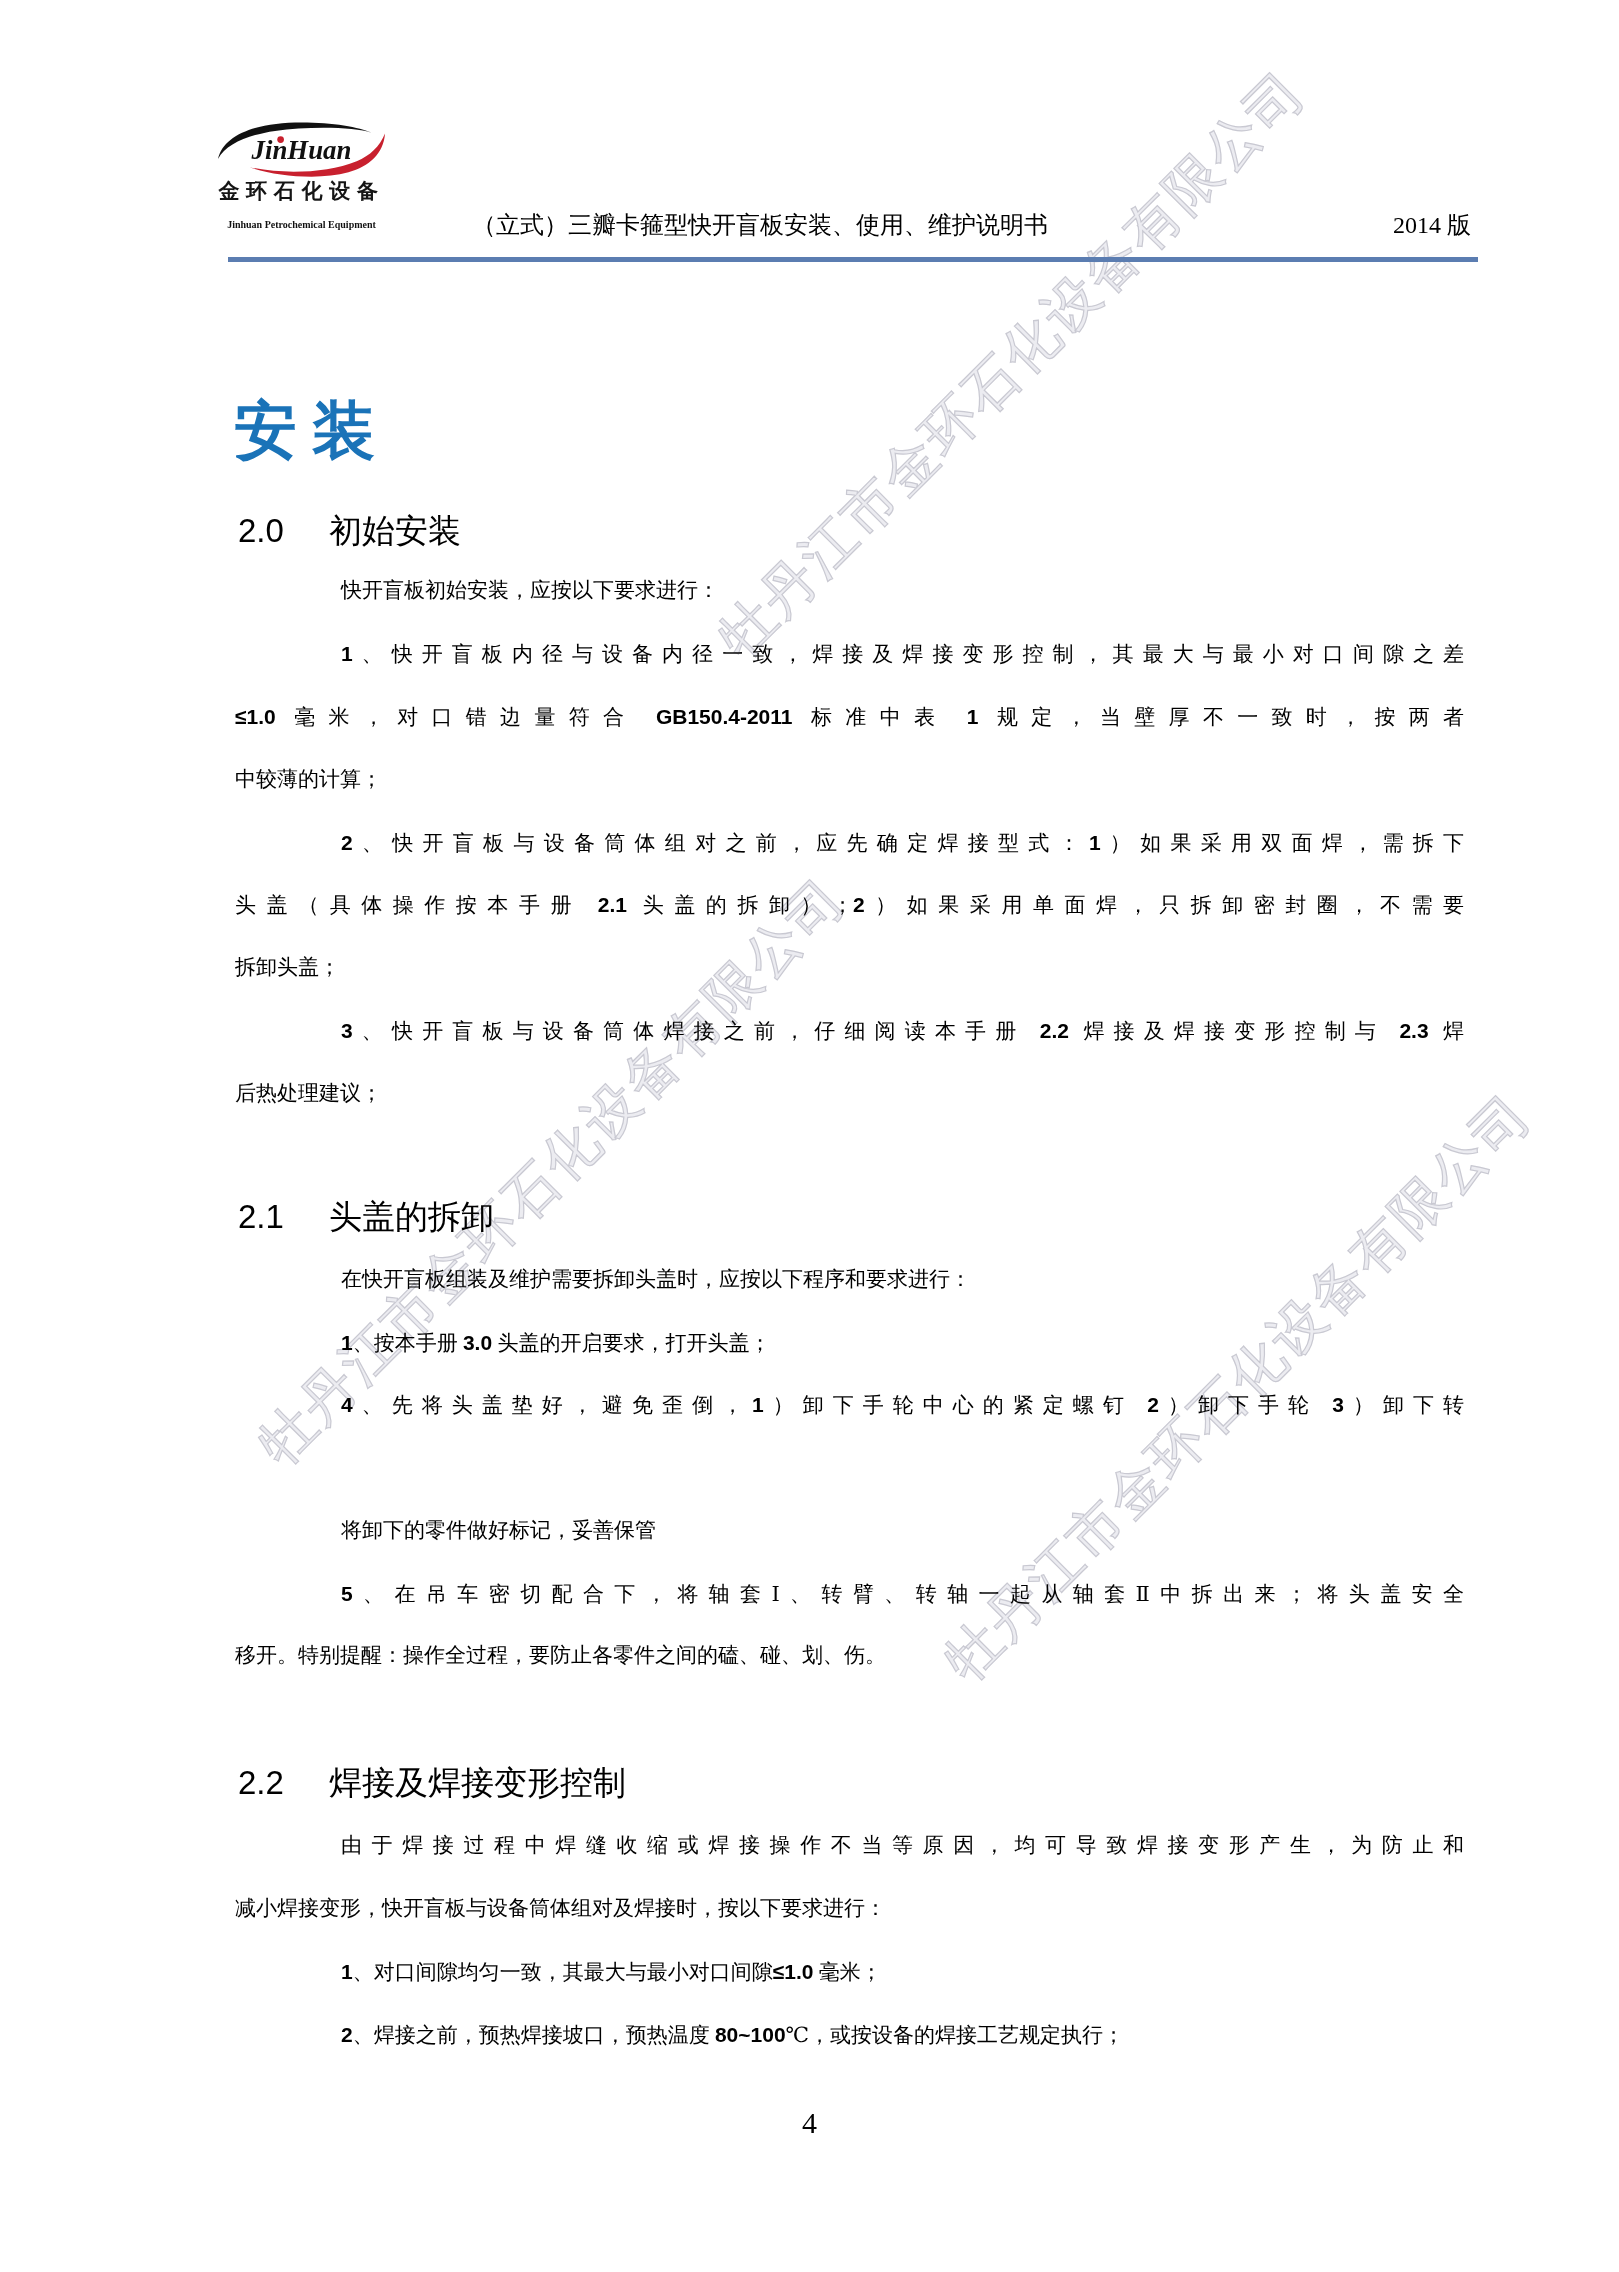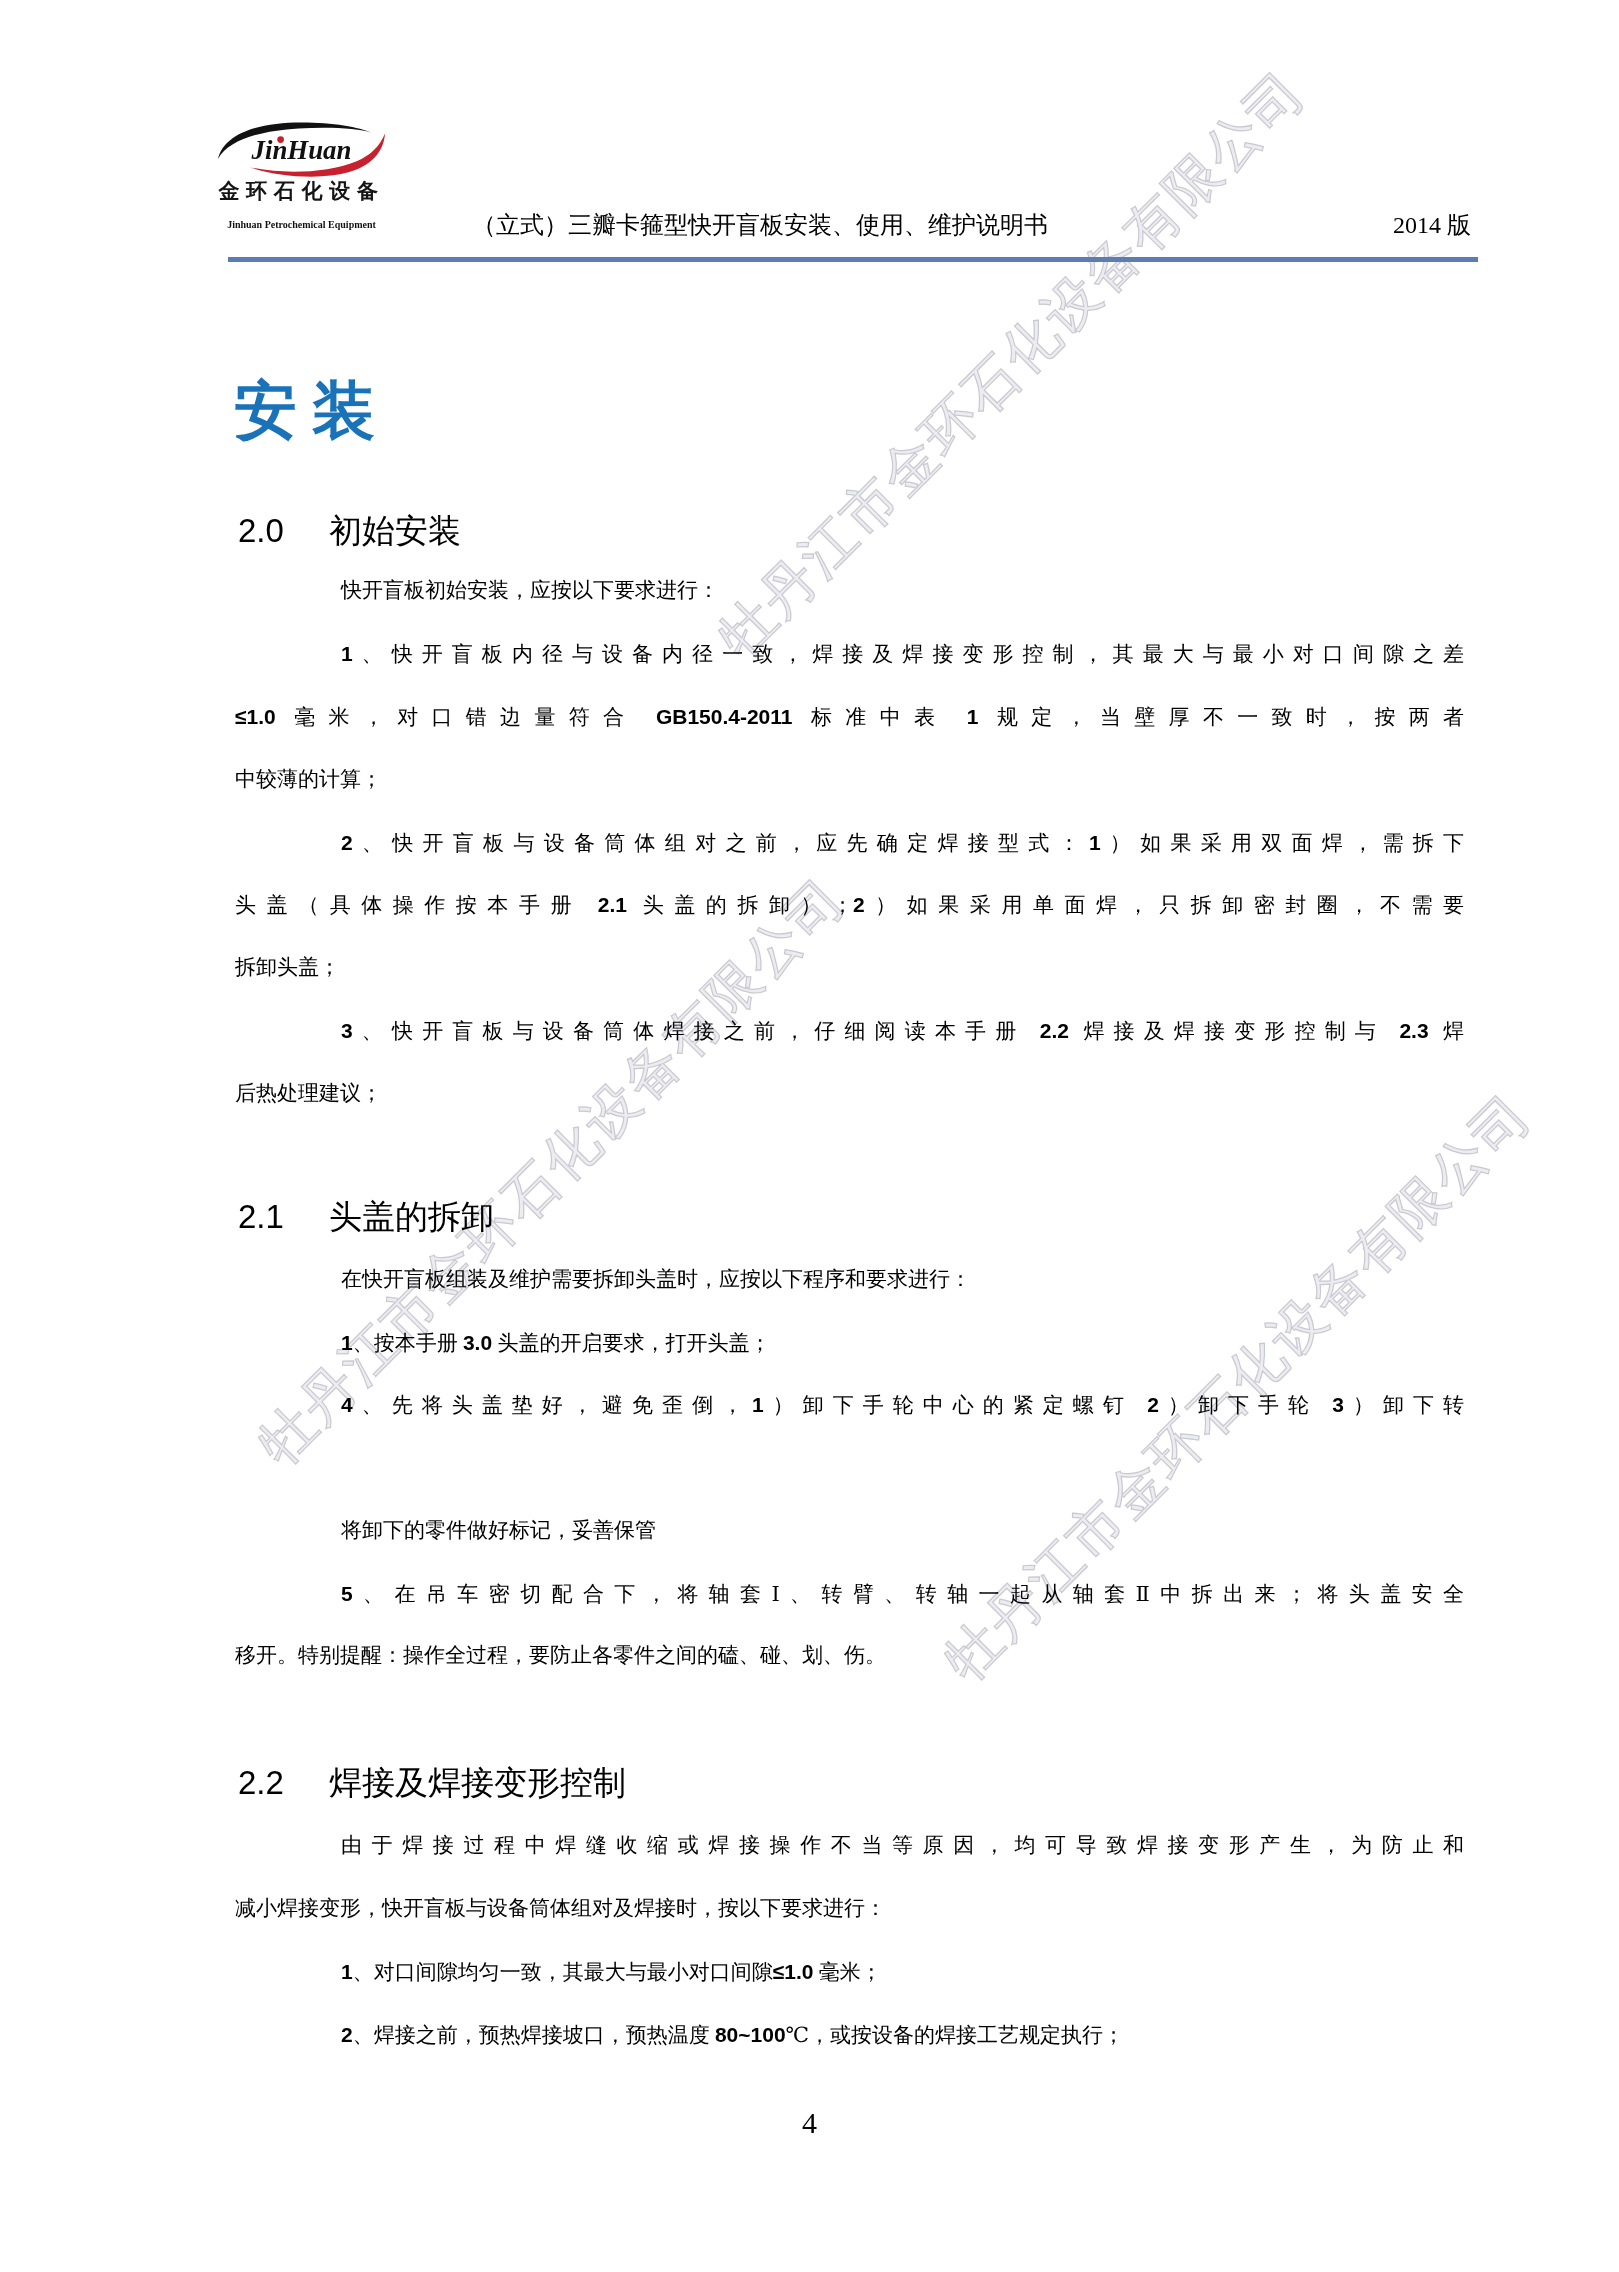--- a/index.html
+++ b/index.html
@@ -105,21 +105,21 @@
     <div class="logo-cn">金环石化设备</div>
     <div class="logo-en">Jinhuan Petrochemical Equipment</div>
   </div>
 
   <div class="header-row">
     <span>（立式）三瓣卡箍型快开盲板安装、使用、维护说明书</span>
     <span>2014 版</span>
   </div>
   <div class="header-rule" style="background: rgb(91, 125, 177);"></div>
 
-  <div class="doc-title" style="color: rgb(26, 115, 184);">安装</div>
+  <div class="doc-title" style="color: rgb(26, 115, 184); margin-top: 20px;">安装</div>
 
   <div id="content">
       <div class="sec-head" style="top: 510px;"><span class="sec-num">2.0</span><span class="sec-title">初始安装</span></div>
       <div class="line indent nowrapln" style="top: 569px;"><span>快开盲板初始安装，应按以下要求进行：</span></div>
       <div class="line indent justify" style="top: 632px;"><span class="run-b">1</span><span>、快开盲板内径与设备内径一致，焊接及焊接变形控制，其最大与最小对口间隙之差</span></div>
       <div class="line justify" style="top: 695px;"><span class="run-b">≤1.0</span><span> 毫米，对口错边量符合 </span><span class="run-b">GB150.4-2011</span><span> 标准中表 </span><span class="run-b">1</span><span> 规定，当壁厚不一致时，按两者</span></div>
       <div class="line nowrapln" style="top: 758px;"><span>中较薄的计算；</span></div>
       <div class="line indent justify" style="top: 821px;"><span class="run-b">2</span><span>、快开盲板与设备筒体组对之前，应先确定焊接型式：</span><span class="run-b">1</span><span>）如果采用双面焊，需拆下</span></div>
       <div class="line justify" style="top: 883px;"><span>头盖（具体操作按本手册 </span><span class="run-b">2.1</span><span> 头盖的拆卸）；</span><span class="run-b">2</span><span>）如果采用单面焊，只拆卸密封圈，不需要</span></div>
       <div class="line nowrapln" style="top: 946px;"><span>拆卸头盖；</span></div>

